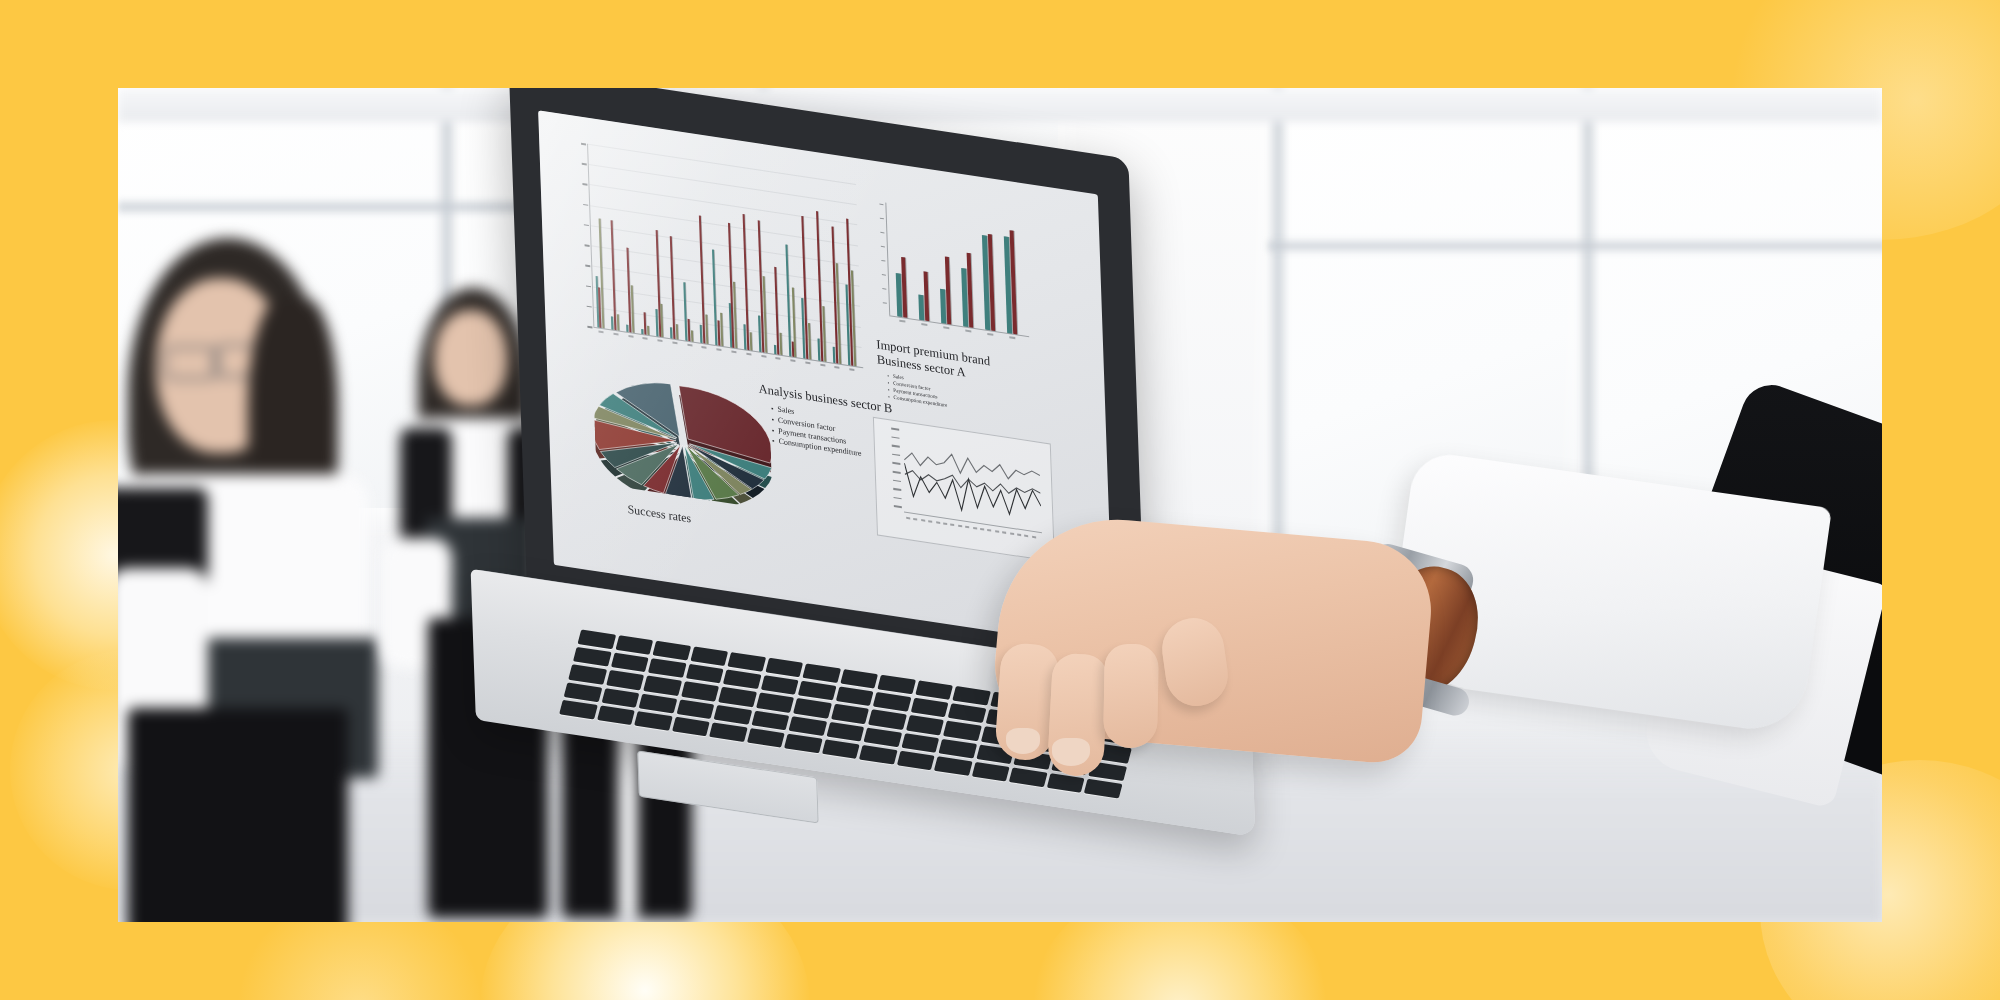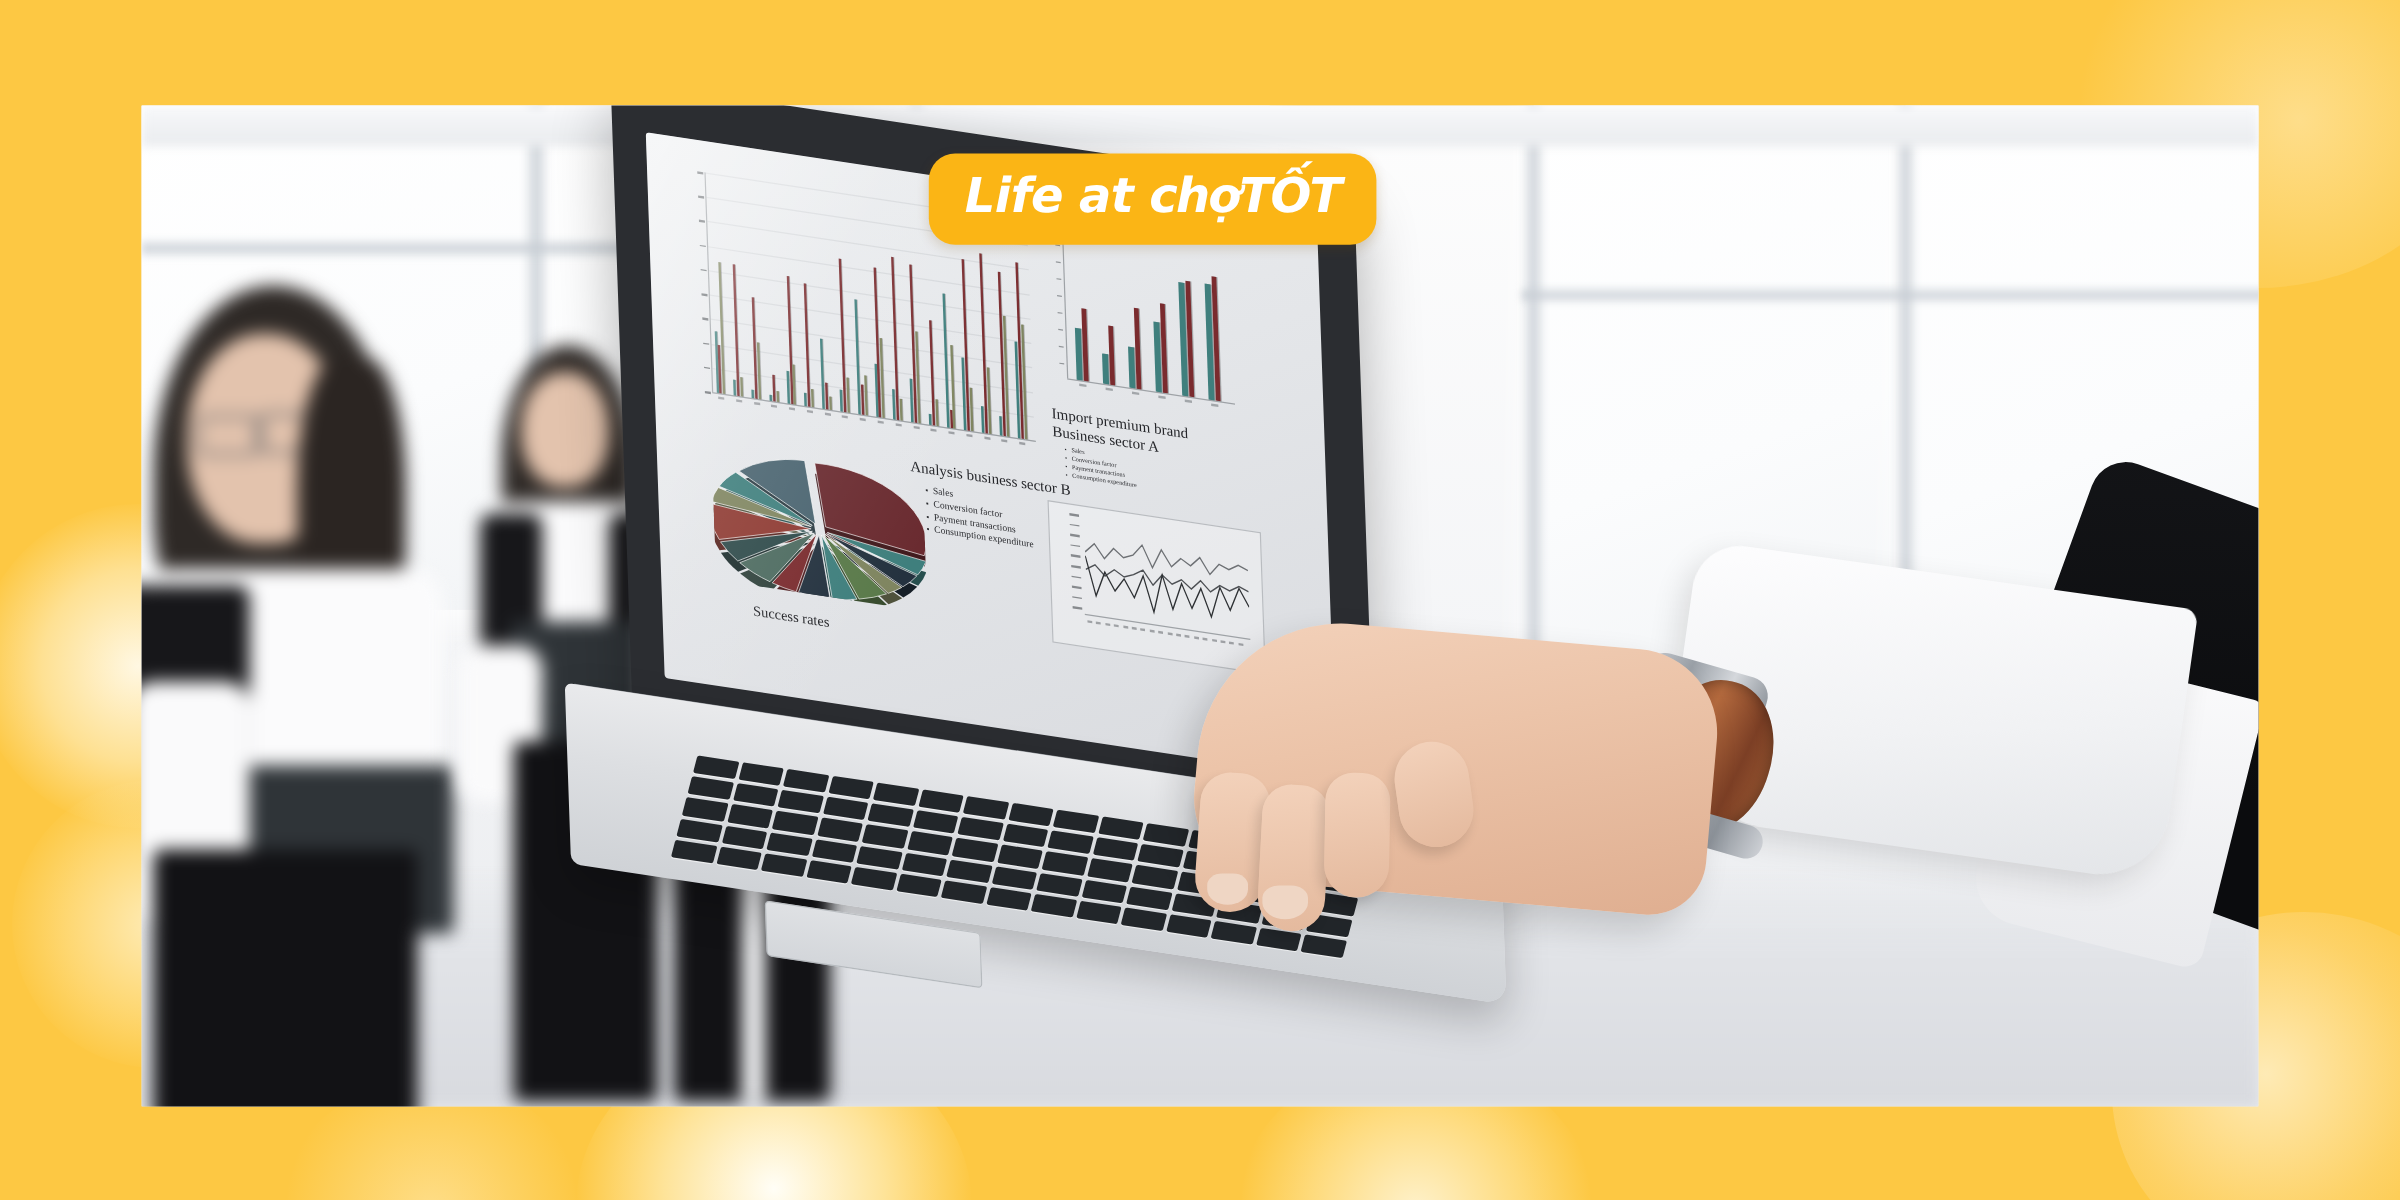--- a/index.html
+++ b/index.html
@@ -723,19 +723,14 @@
       <div class="finger" style="left:880px;top:556px;width:58px;height:116px;transform:rotate(4deg);"></div>
       <div class="finger" style="left:932px;top:566px;width:56px;height:122px;transform:rotate(3deg);"></div>
       <div class="finger" style="left:986px;top:556px;width:54px;height:104px;transform:rotate(1deg);"></div>
       <div class="finger" style="left:1046px;top:530px;width:62px;height:88px;transform:rotate(-8deg);border-radius:34px;"></div>
       <div class="nail" style="left:934px;top:650px;width:38px;height:28px;"></div>
       <div class="nail" style="left:888px;top:640px;width:34px;height:26px;"></div>
 
     </div>
   </div>
 
-  <div id="badge">
-    <div class="badge-text">
-      <span>Life at </span><span class="brand">chợTỐT</span>
-    </div>
-  </div>
 
 </div>
 
 </body></html>

